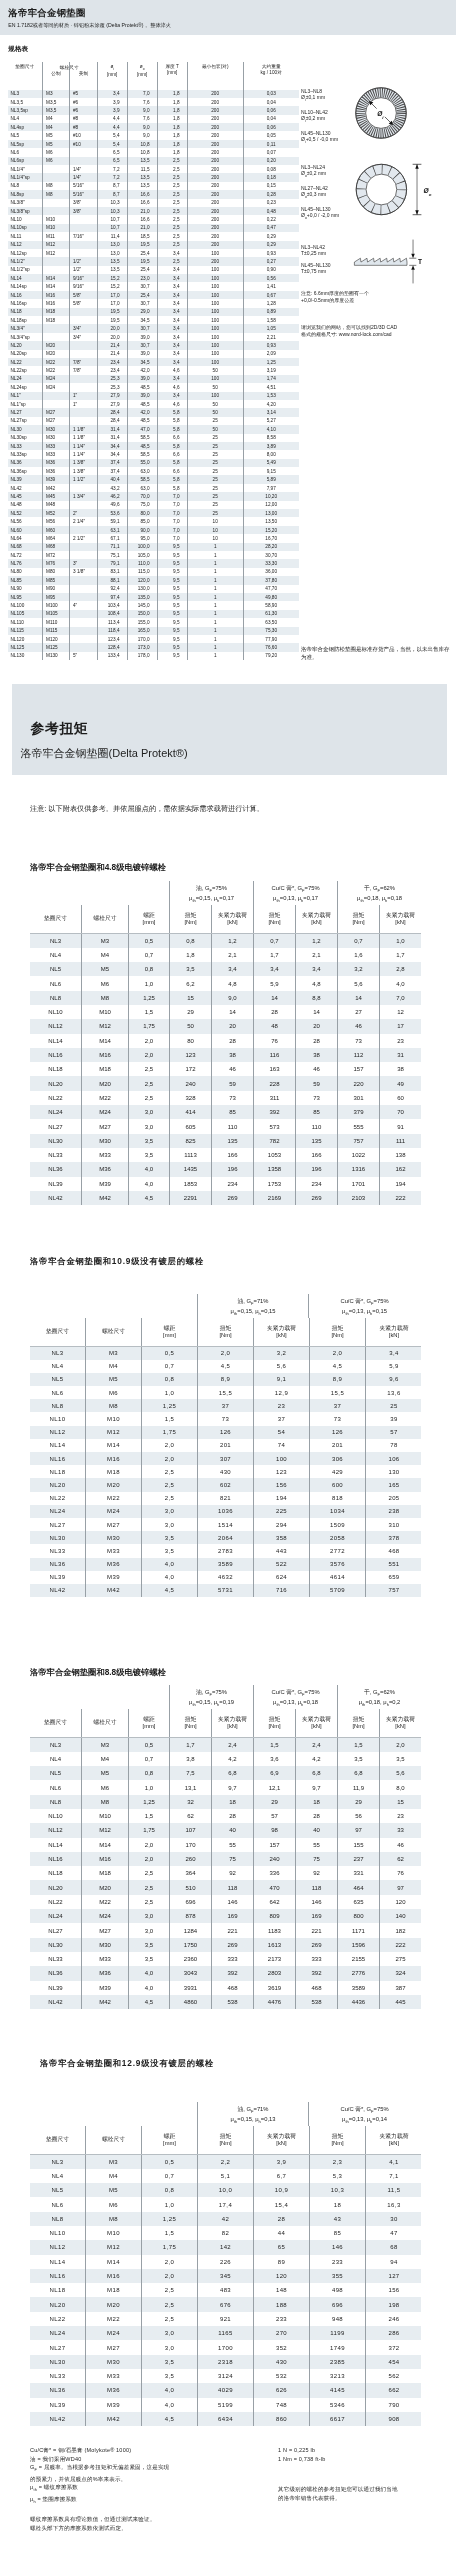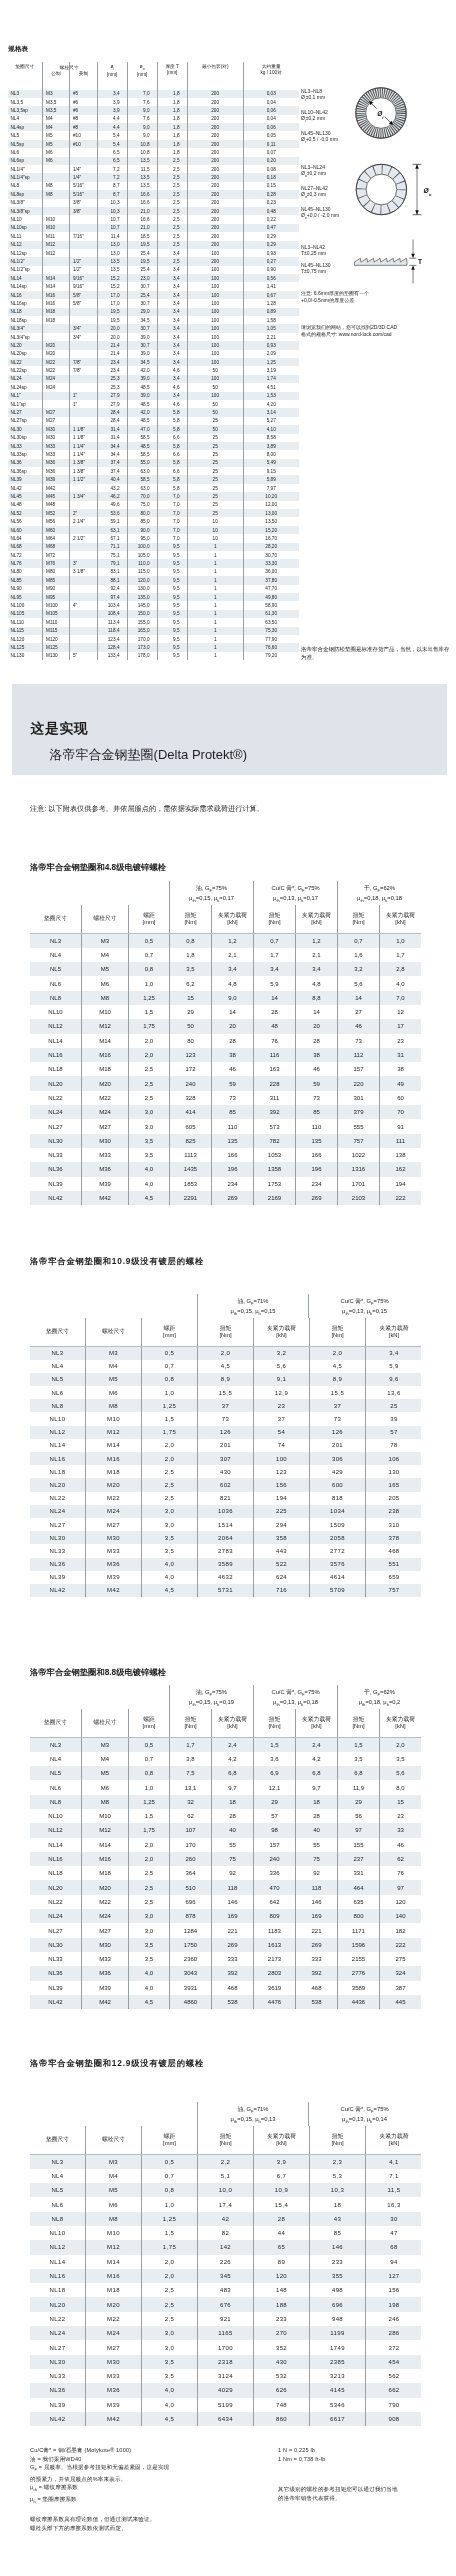--- a/index.html
+++ b/index.html
@@ -30,21 +30,21 @@
   .sc-c{justify-content:center;}
   
   .np{font-size:5px;line-height:6.3px;color:#1f1f1f;margin-bottom:5.5px;}
   .note-col{width:52px;}
   #note-thickness{left:301px;top:290px;width:94px;font-size:5px;line-height:7.2px;white-space:pre-line;}
   #note-cad{left:301px;top:324px;width:153px;font-size:5px;line-height:7.2px;}
   #note-stock{left:301px;top:645px;width:151px;font-size:5.5px;line-height:8.3px;}
   
   #tq-band{left:11.6px;top:684px;width:435px;height:91px;}
   #tq-title{left:19px;top:36px;font-size:13.8px;font-weight:bold;letter-spacing:0.6px;}
-  #tq-subtitle{left:38px;top:62px;font-size:13px;color:#1f1f1f;}
+  #tq-subtitle{left:9px;top:62px;font-size:11px;color:#1f1f1f;}
   #tq-note{left:30px;top:804px;font-size:7.2px;color:#222;}
   .tq-heading{font-size:8.3px;font-weight:bold;}
   
   .tq-table{width:391px;}
   .tq-groups{display:grid;height:23px;font-size:5.8px;color:#222;align-items:end;}
   .tq-g{text-align:center;line-height:7.2px;padding-bottom:1.1px;height:100%;display:flex;flex-direction:column;justify-content:flex-end;}
   .tq-labels{display:grid;height:27.5px;font-size:5.8px;color:#222;align-items:center;border-bottom:0.6px solid #b6bdc2;}
   .tq-l{text-align:center;white-space:pre-line;line-height:7.2px;height:100%;display:flex;align-items:center;justify-content:center;}
   .tq-row{display:grid;font-size:6px;align-items:center;}
   .tq-row.stripe{background:#e7edf1;}
@@ -55,20 +55,24 @@
   #foot-left{left:30px;top:2446px;width:226px;}
   #foot-right{left:278px;top:2446px;width:171px;}
   #foot-right .gap{height:22px;}
   svg text{font-family:"Liberation Sans","DejaVu Sans",sans-serif;}
 </style>
 </head>
 <body>
 
 <div id="page">
 
+  <div class="abs band" style="left:0;top:0;width:457px;height:35px;">
+    <div class="abs" id="hdr-title">洛帝牢合金钢垫圈</div>
+    <div class="abs" id="hdr-sub">EN 1.7182或者等同的材质 · 锌铝粉末涂覆 (Delta Protekt®)， 整体淬火</div>
+  </div>
 
   <div class="abs" id="spec-heading">规格表</div>
 
   <div class="abs" id="spec-table">
     <div id="spec-header" class="spec-grid">
       <div class="sh">垫圈尺寸</div>
       <div class="sh low bl">公制</div>
       <div class="sh low bl">美制</div>
       <div class="sh bl">ø<sub>i</sub>
 [mm]</div>
@@ -817,21 +821,21 @@
 
   <div class="abs" id="note-thickness">注意: 6.6mm厚度的垫圈有一个
 +0,0/-0.5mm的厚度公差</div>
   <div class="abs" id="note-cad">
     <span>请浏览我们的网站，您可以找到2D/3D CAD</span><br>
     <span>格式的规格尺寸: </span><span>www.nord-lock.com/cad</span>
   </div>
   <div class="abs" id="note-stock">洛帝牢合金钢防松垫圈是标准存货产品，当然，以未出售库存为准。</div>
 
   <div class="abs band" id="tq-band">
-    <div class="abs" id="tq-title">这是实现</div>
+    <div class="abs" id="tq-title">参考扭矩</div>
     <div class="abs" id="tq-subtitle">洛帝牢合金钢垫圈(Delta Protekt®)</div>
   </div>
   <div class="abs" id="tq-note">注意: 以下附表仅供参考。并依屈服点的，需依据实际需求载荷进行计算。</div>
 
   <div class="abs tq-heading" style="left:30px;top:862px;">洛帝牢合金钢垫圈和4.8级电镀锌螺栓</div>
   <div class="abs tq-table" style="left:30px;top:882px;">
       <div class="tq-groups" style="grid-template-columns: 139px 84px 84px 84px;">
         <div class="tq-g"></div>
         <div class="tq-g bl">
           <span>油, G<sub>F</sub>=75%</span>
@@ -1514,21 +1518,21 @@
         <div class="tq-c bl">4,5</div>
         <div class="tq-c bl">4860</div>
         <div class="tq-c bl">538</div>
         <div class="tq-c bl">4476</div>
         <div class="tq-c bl">538</div>
         <div class="tq-c bl">4436</div>
         <div class="tq-c bl">445</div>
       </div>
     </div>
 
-  <div class="abs tq-heading" style="left:30px;top:2058px;letter-spacing:0.8px;">洛帝牢合金钢垫圈和12.9级没有镀层的螺栓</div>
+  <div class="abs tq-heading" style="left:40px;top:2058px;letter-spacing:0.8px;">洛帝牢合金钢垫圈和12.9级没有镀层的螺栓</div>
   <div class="abs tq-table" style="left:30px;top:2103px;">
       <div class="tq-groups" style="grid-template-columns: 167px 111px 112px;">
         <div class="tq-g"></div>
         <div class="tq-g bl">
           <span>油, G<sub>F</sub>=71%</span>
           <span>μ<sub>th</sub>=0,15, μ<sub>h</sub>=0,13</span>
         </div>
         <div class="tq-g bl">
           <span>Cu/C 膏*, G<sub>F</sub>=75%</span>
           <span>μ<sub>th</sub>=0,13, μ<sub>h</sub>=0,14</span>

